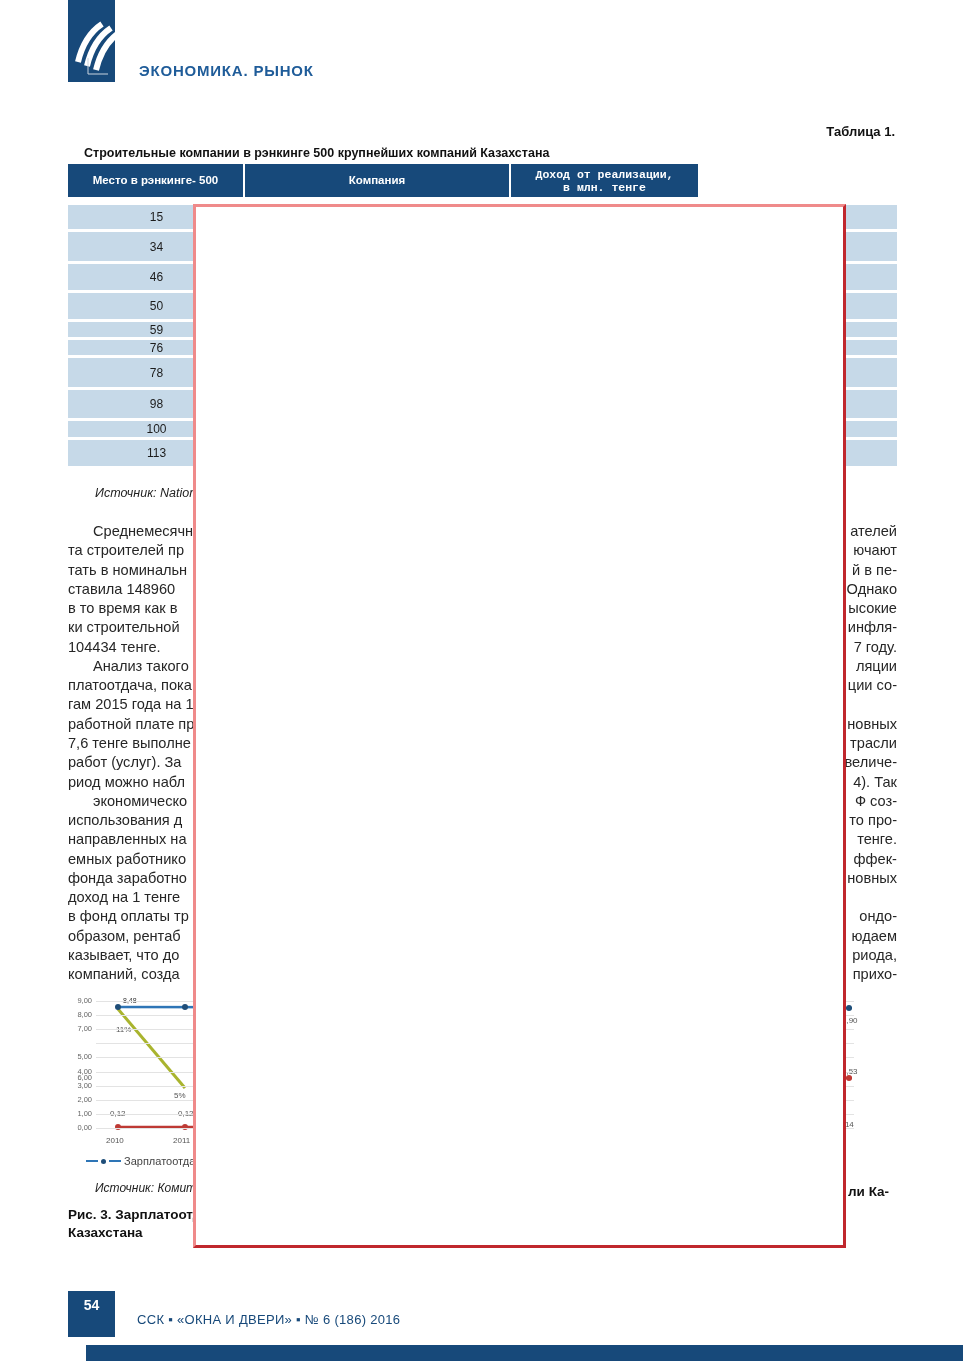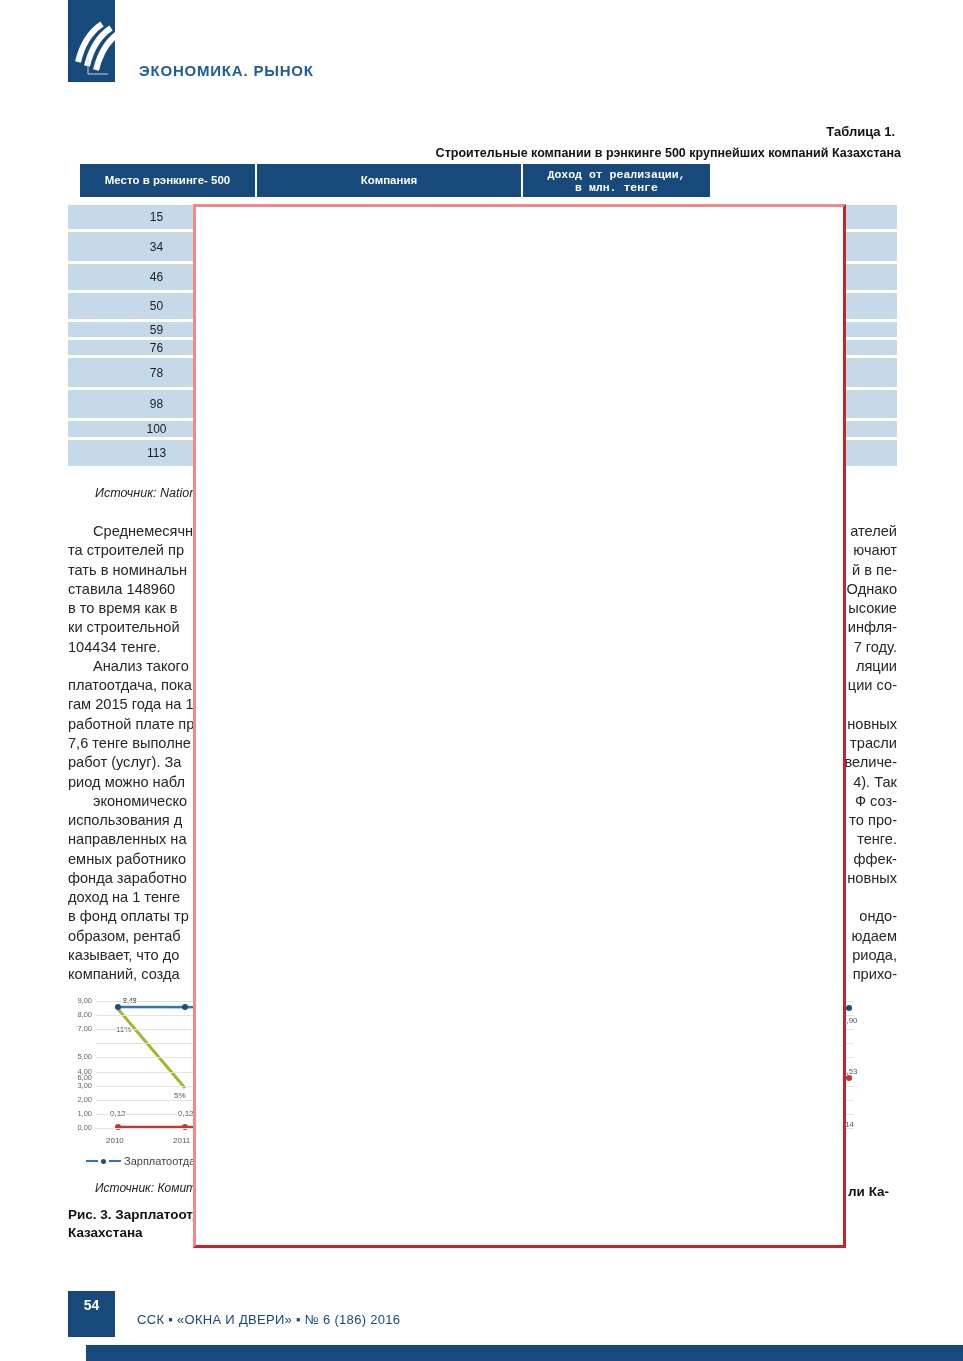--- a/index.html
+++ b/index.html
@@ -7,23 +7,23 @@
         font-family:"Liberation Sans",sans-serif;color:#222;}
 
   
   .logo{position:absolute;left:68px;top:0;width:47px;height:82px;background:#17497a;}
   .section-label{position:absolute;left:139px;top:62px;font-size:15px;font-weight:bold;
                  color:#1f5c99;letter-spacing:.8px;}
 
   
   .tablewrap{position:absolute;left:68px;top:124px;width:829px;}
   .tbl-caption{position:absolute;top:0;right:2px;font-weight:bold;font-size:13px;color:#111;}
-  .tbl-title{position:absolute;top:22px;left:4px;width:100%;text-align:right;font-weight:bold;
+  .tbl-title{position:absolute;top:22px;left:16px;width:100%;text-align:left;font-weight:bold;
              font-size:12.5px;color:#111;}
-  .thead{position:absolute;top:40px;left:12px;display:flex;width:829px;height:33px;}
+  .thead{position:absolute;top:40px;left:0;display:flex;width:829px;height:33px;}
   .th{box-sizing:border-box;background:#17497a;color:#fff;font-weight:bold;font-size:11.5px;
       display:flex;align-items:center;justify-content:center;text-align:center;height:33px;
       border-right:2px solid #fff;white-space:pre-line;line-height:13px;}
   .th:last-child{border-right:none;font-family:Liberation Mono, monospace;}
   .th.c1{width:177px;} .th.c2{width:266px;} .th.c3{width:199px;} .th.c4{width:187px;}
   .trows{position:absolute;top:81px;left:0;width:829px;}
   .trow{background:#c6d9e8;margin-bottom:3px;display:flex;align-items:center;}
   .trow .rank{width:177px;text-align:center;font-size:12px;color:#1c1c1c;}
 
   .tbl-source{position:absolute;left:95px;top:486px;font-size:12.5px;font-style:italic;color:#222;}

